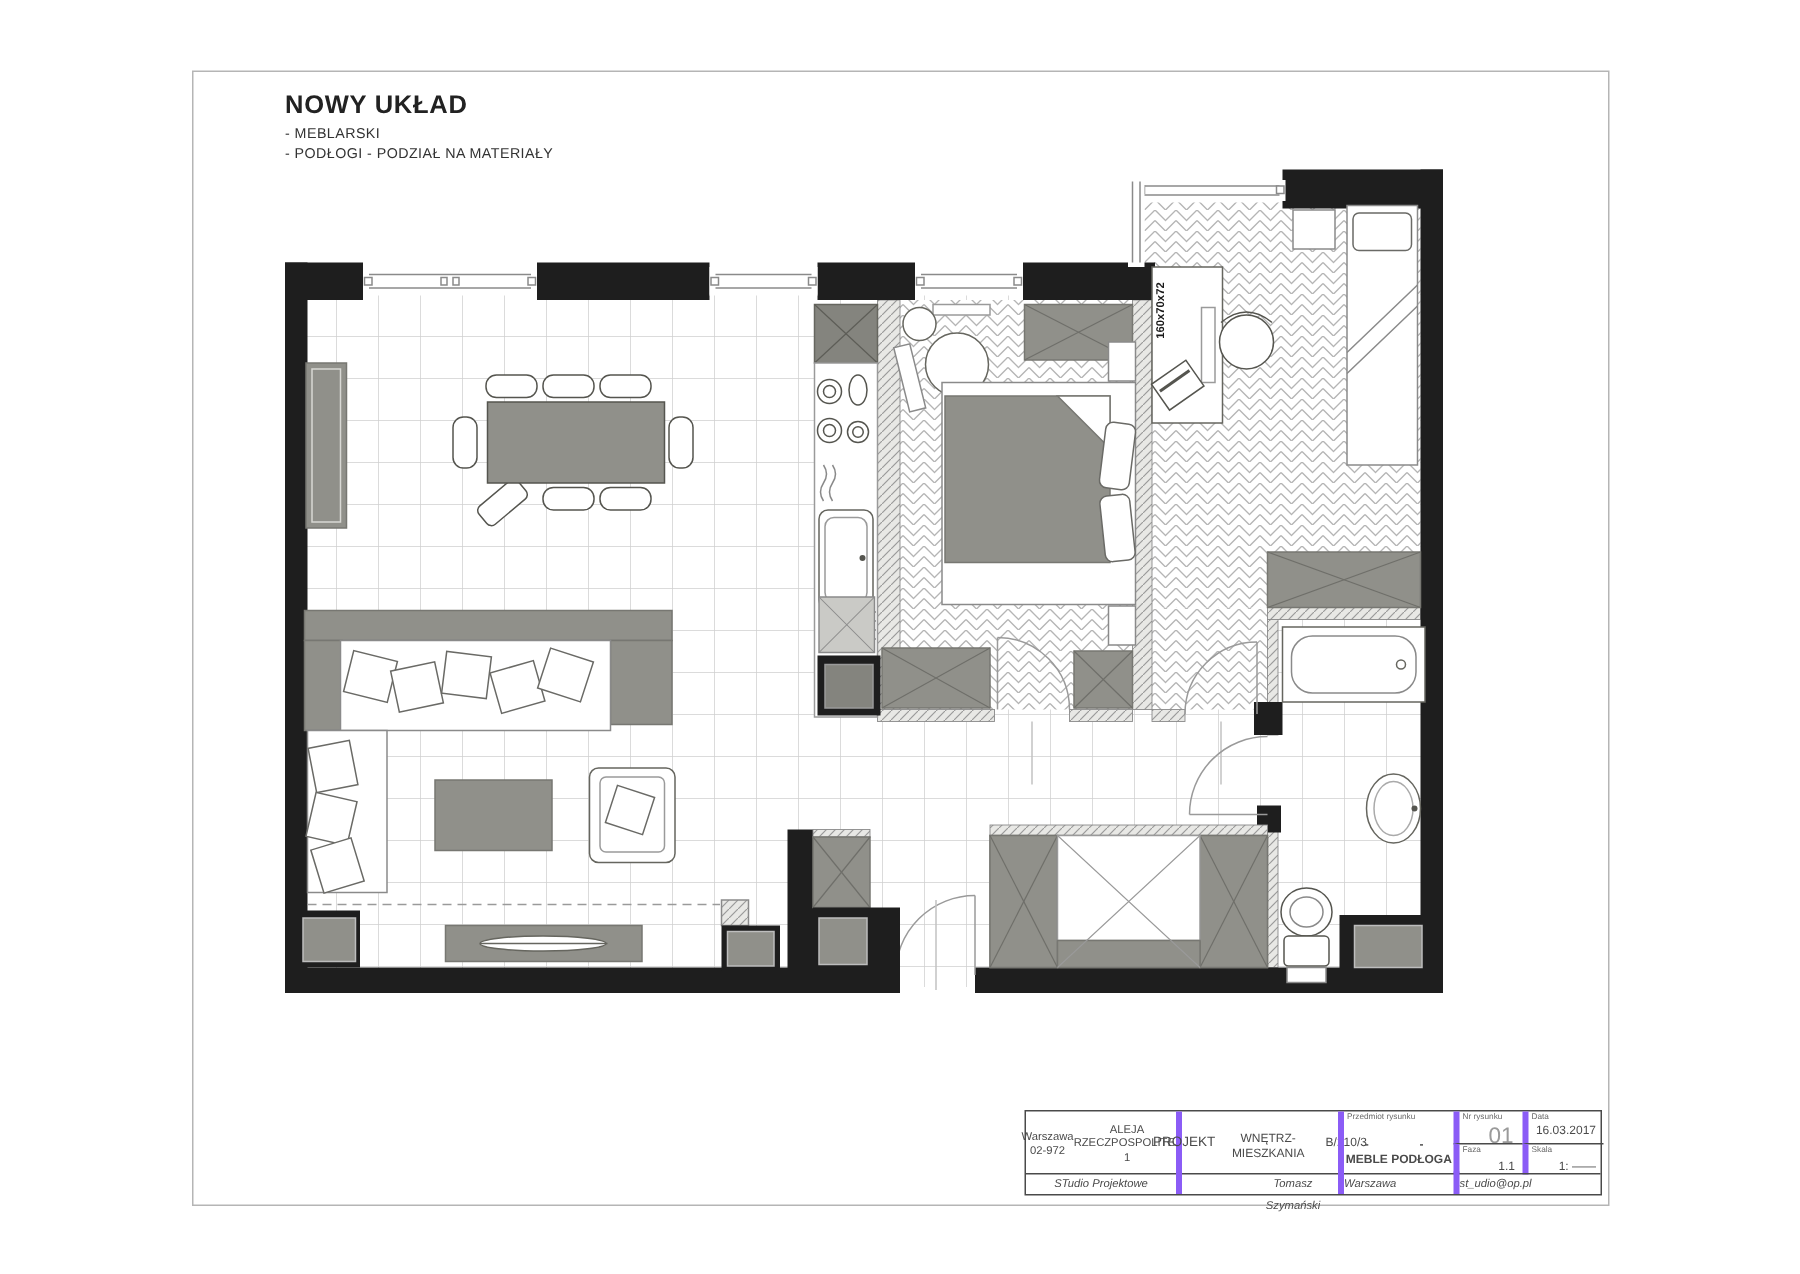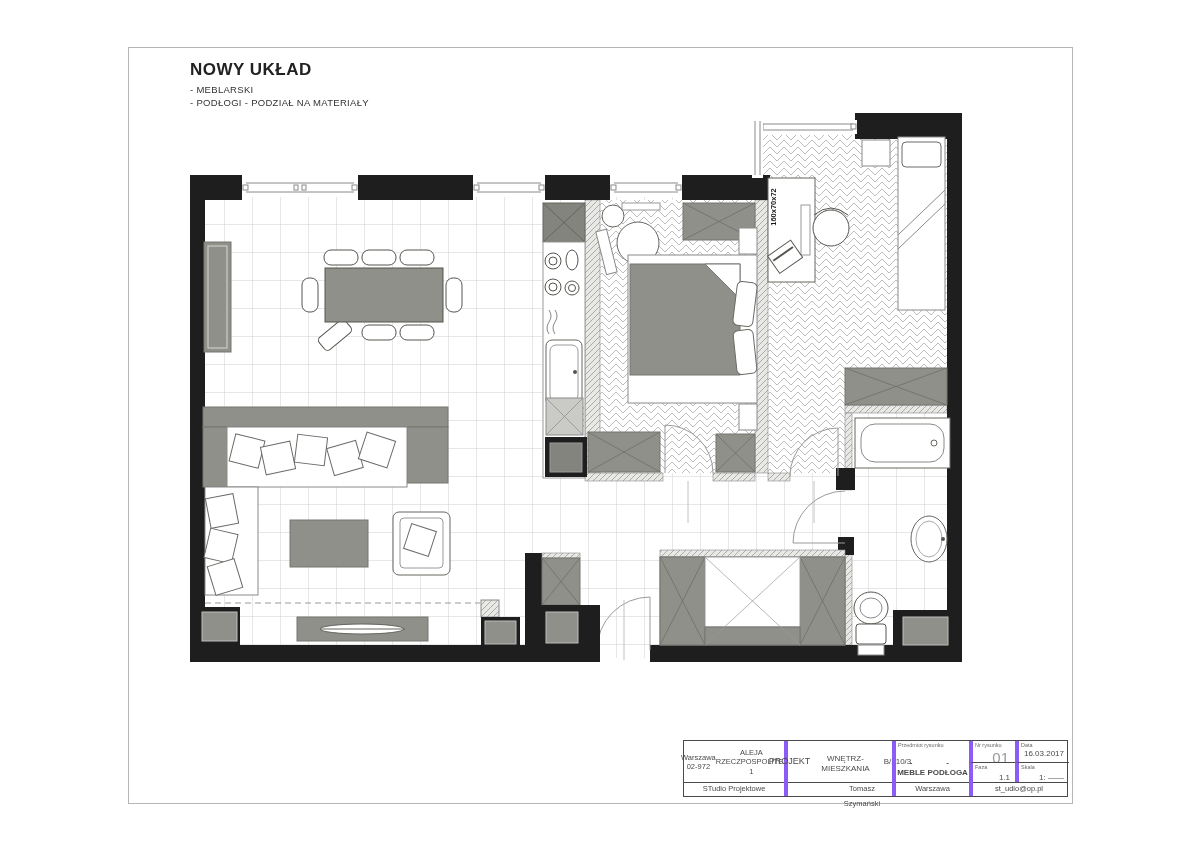--- a/index.html
+++ b/index.html
@@ -15,21 +15,21 @@
   .tb{position:absolute;left:683px;top:740px;width:385px;height:57px;
       border:1px solid #4a4a4a;box-sizing:border-box;font-size:8px;color:#4a4a4a;}
   .tb .cell{position:absolute;box-sizing:border-box;border-left:4px solid #8b5cf6;}
   .tb .cell.first{border-left:none;}
   .tb .hline{position:absolute;left:0;width:100%;border-top:1px solid #4a4a4a;}
   .tb .lbl{position:absolute;left:2px;top:1px;font-size:5.5px;color:#6a6a6a;}
   .cc{display:flex;flex-direction:row;align-items:center;justify-content:center;
       height:100%;text-align:center;line-height:1.25;}
   .big-no{font-size:15px;color:#9a9a9a;text-align:right;padding:8px 6px 0 0;}
   .val-r{text-align:right;padding:10px 5px 0 0;font-size:8px;}
-  .bot{position:absolute;bottom:0;height:15px;line-height:15px;box-sizing:border-box;}
+  .bot{position:absolute;bottom:0;height:15px;line-height:15px;box-sizing:border-box;font-style:italic;}
 </style>
 </head>
 <body>
 
 <div class="page">
   <div class="frame"></div>
 
   <div class="hdr">
     <h1>NOWY UKŁAD</h1>
     <div class="sub">
@@ -379,16 +379,16 @@
       <div class="val-r" style="padding-top:8px;">16.03.2017</div>
     </div>
     <div class="cell" style="left:331px;top:21px;width:54px;height:21px;border-top:1px solid #4a4a4a;">
       <span class="lbl">Skala</span>
       <div class="val-r">1: ——</div>
     </div>
 
     <div class="hline" style="top:41px;"></div>
     <div class="cell first bot" style="left:0;width:100px;text-align:center;font-size:7.5px;">STudio Projektowe</div>
     <div class="cell bot" style="left:100px;width:108px;text-align:center;font-size:7.5px;padding-left:44px;">Tomasz Szymański</div>
-    <div class="cell bot" style="left:208px;width:77px;text-align:center;font-size:7.5px;">Warszawa</div>
-    <div class="cell bot" style="left:285px;width:100px;text-align:center;font-size:7.5px;padding-right:4px;">st_udio@op.pl</div>
+    <div class="cell bot" style="left:208px;width:77px;text-align:left;font-size:7.5px;">Warszawa</div>
+    <div class="cell bot" style="left:285px;width:100px;text-align:left;font-size:7.5px;padding-right:4px;">st_udio@op.pl</div>
   </div>
 </div>
 
 </body></html>

